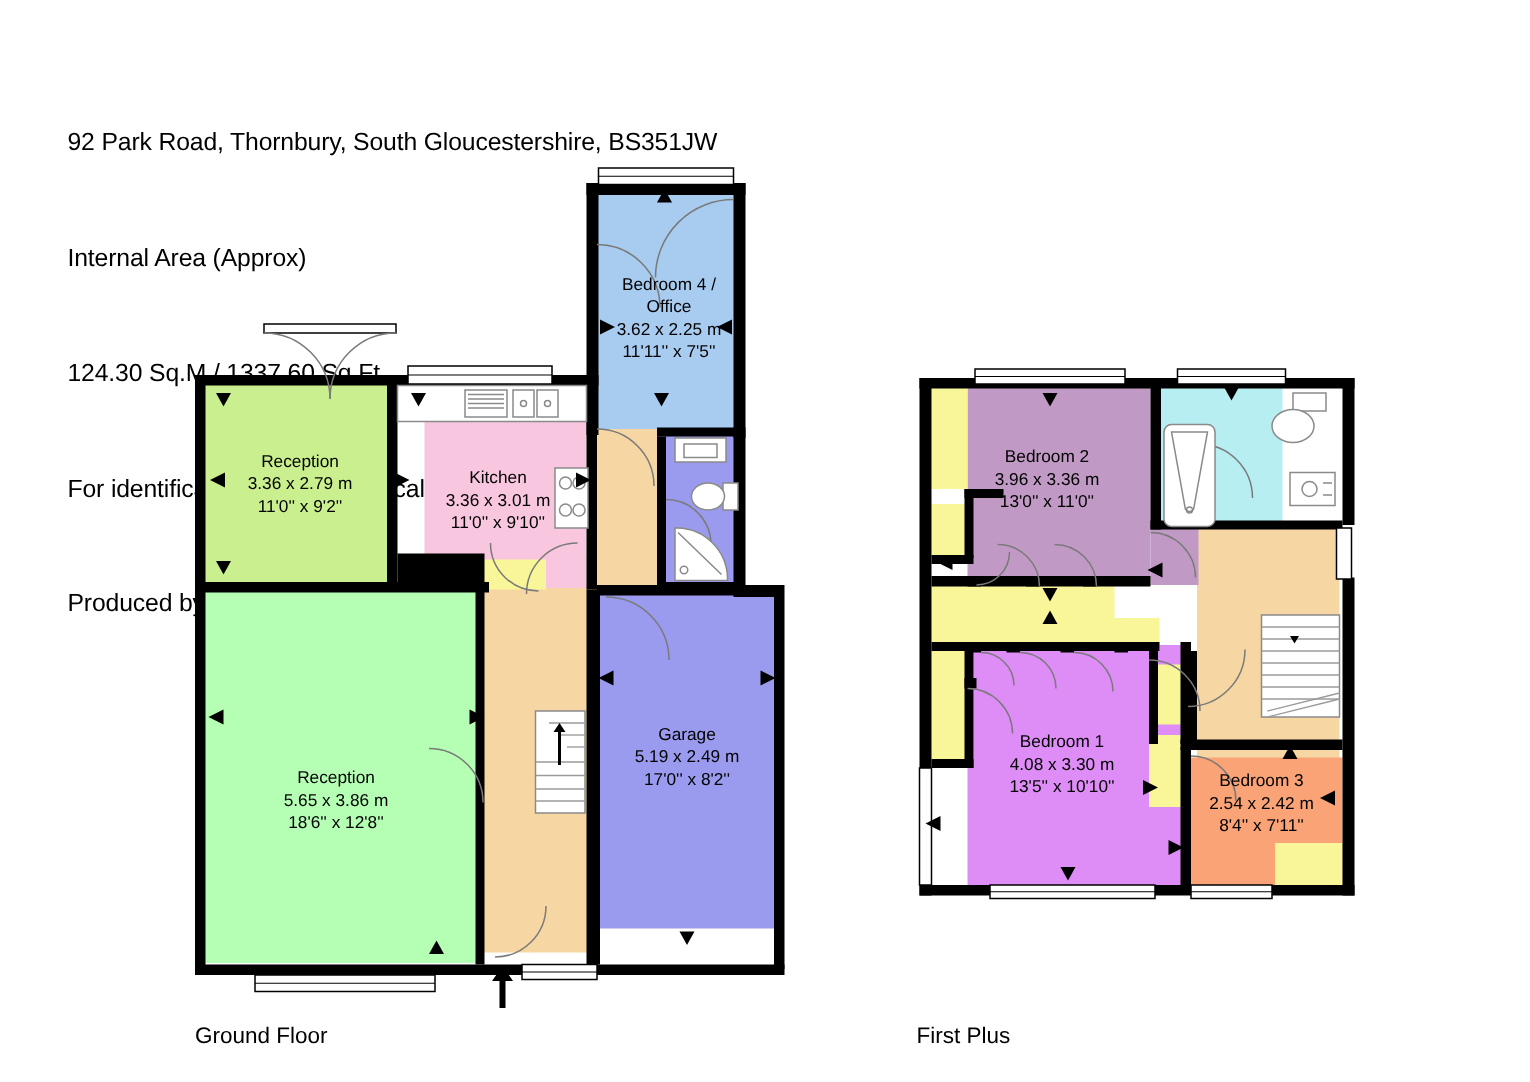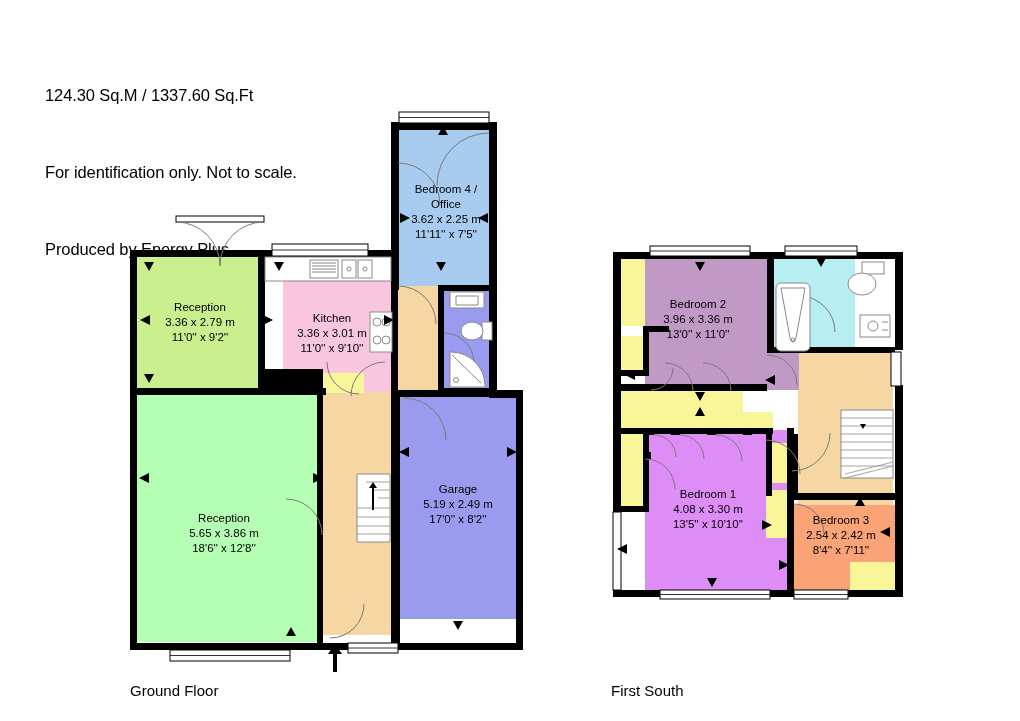--- a/index.html
+++ b/index.html
@@ -21,27 +21,29 @@
   .door{fill:none;stroke:#7a7a7a;stroke-width:1;}
   .fix{fill:#ffffff;stroke:#8a8a8a;stroke-width:1;}
   .fixline{stroke:#8a8a8a;stroke-width:1;fill:none;}
   .arrow{fill:#000000;}
   .stairline{stroke:#9a9a9a;stroke-width:0.9;fill:none;}
 </style>
 </head>
 <body>
 
 <div id="header">
+  <div>92 Park Road, Thornbury, South Gloucestershire, BS351JW</div>
+  <div>Internal Area (Approx)</div>
   <div>124.30 Sq.M / 1337.60 Sq.Ft</div>
   <div>For identification only. Not to scale.</div>
   <div>Produced by Energy Plus</div>
 </div>
 
 <div class="floor-label" id="gf-label">Ground Floor</div>
-<div class="floor-label" id="ff-label">First South</div>
+<div class="floor-label" id="ff-label">First Plus</div>
 
 <svg viewBox="0 0 1020 721">
 
   <g>
 
     <rect x="136" y="256" width="128" height="136" fill="#c9ef8e"></rect>
     <rect x="136" y="392" width="186" height="250" fill="#b4ffb4"></rect>
     <rect x="283" y="281" width="108" height="111" fill="#f9c6e0"></rect>
     <rect x="322" y="370" width="69" height="25" fill="#f9c6e0"></rect>
     <rect x="398" y="129" width="98" height="157" fill="#a8cbf0"></rect>

